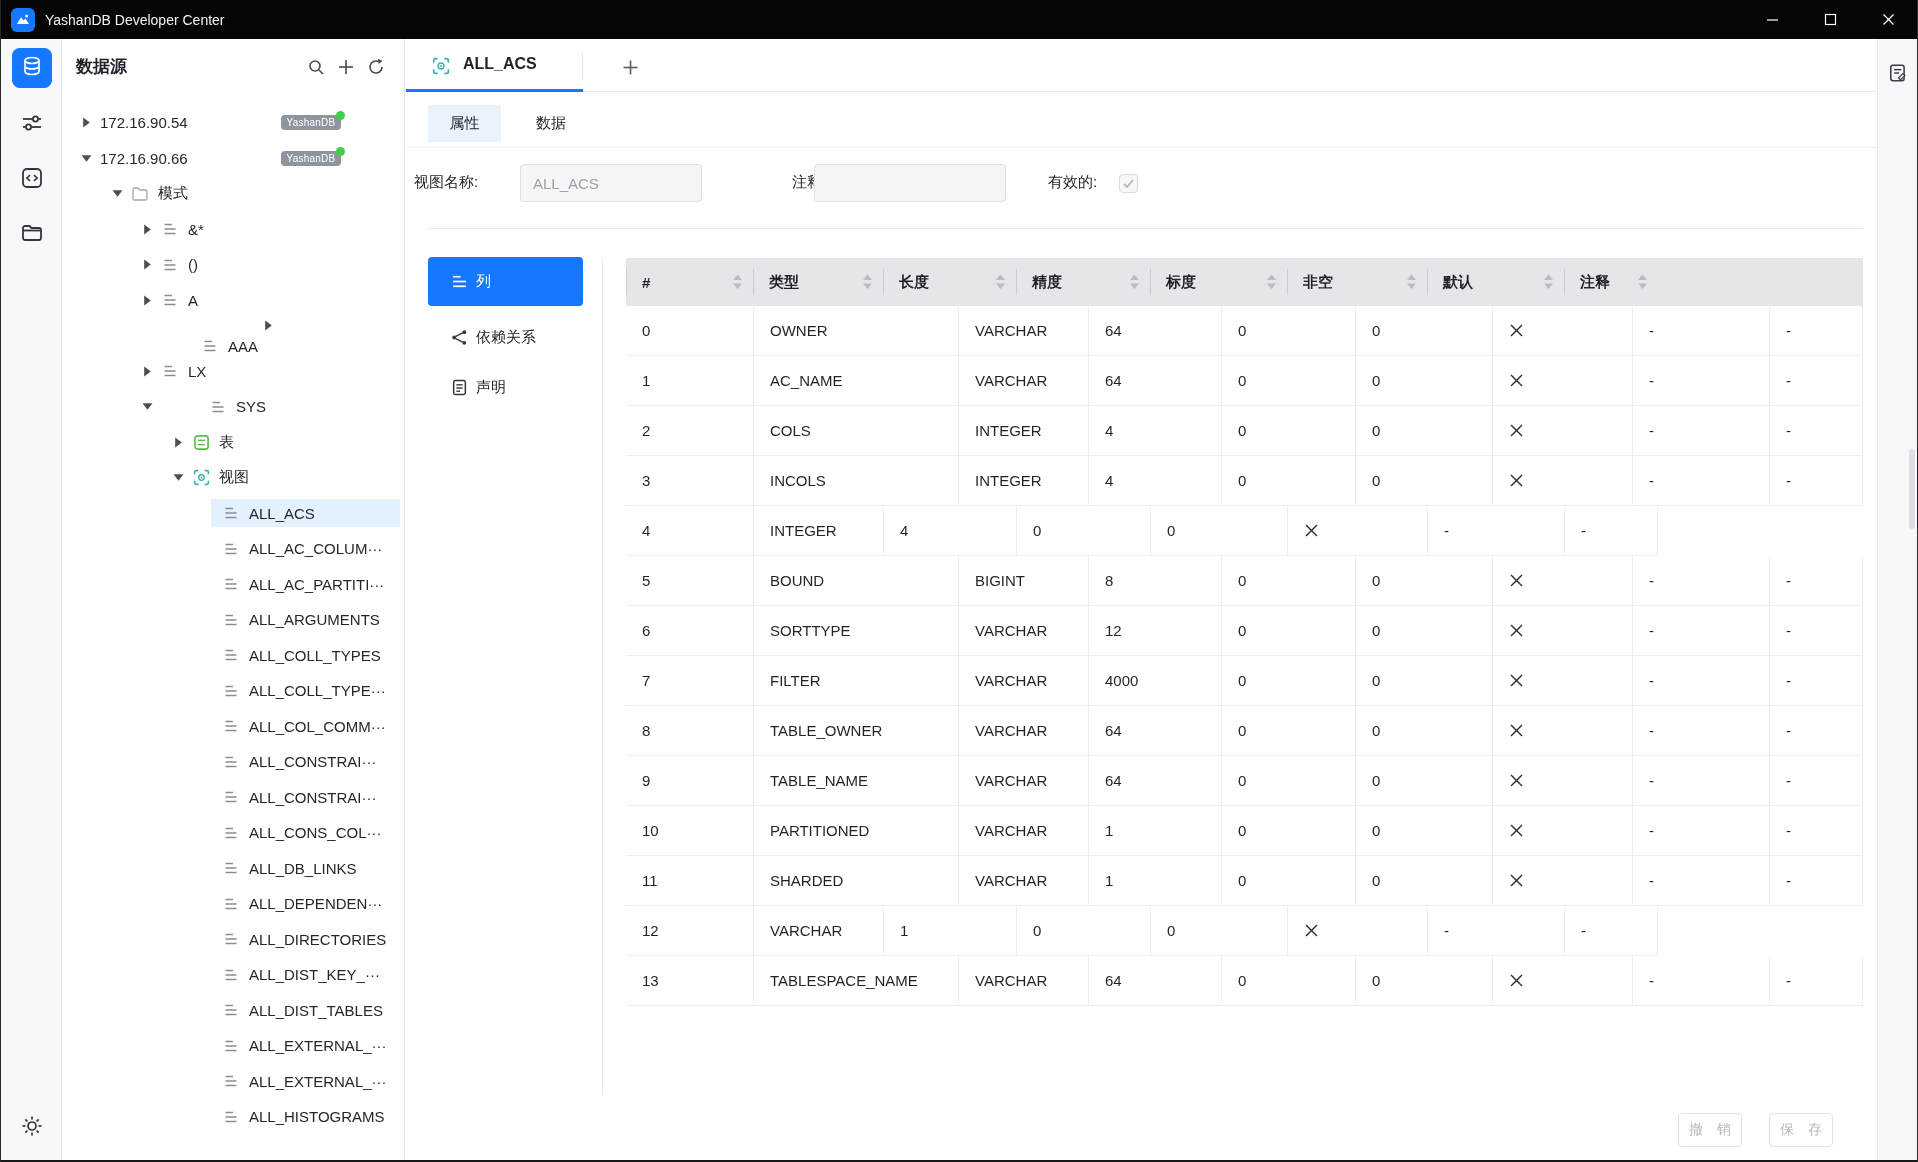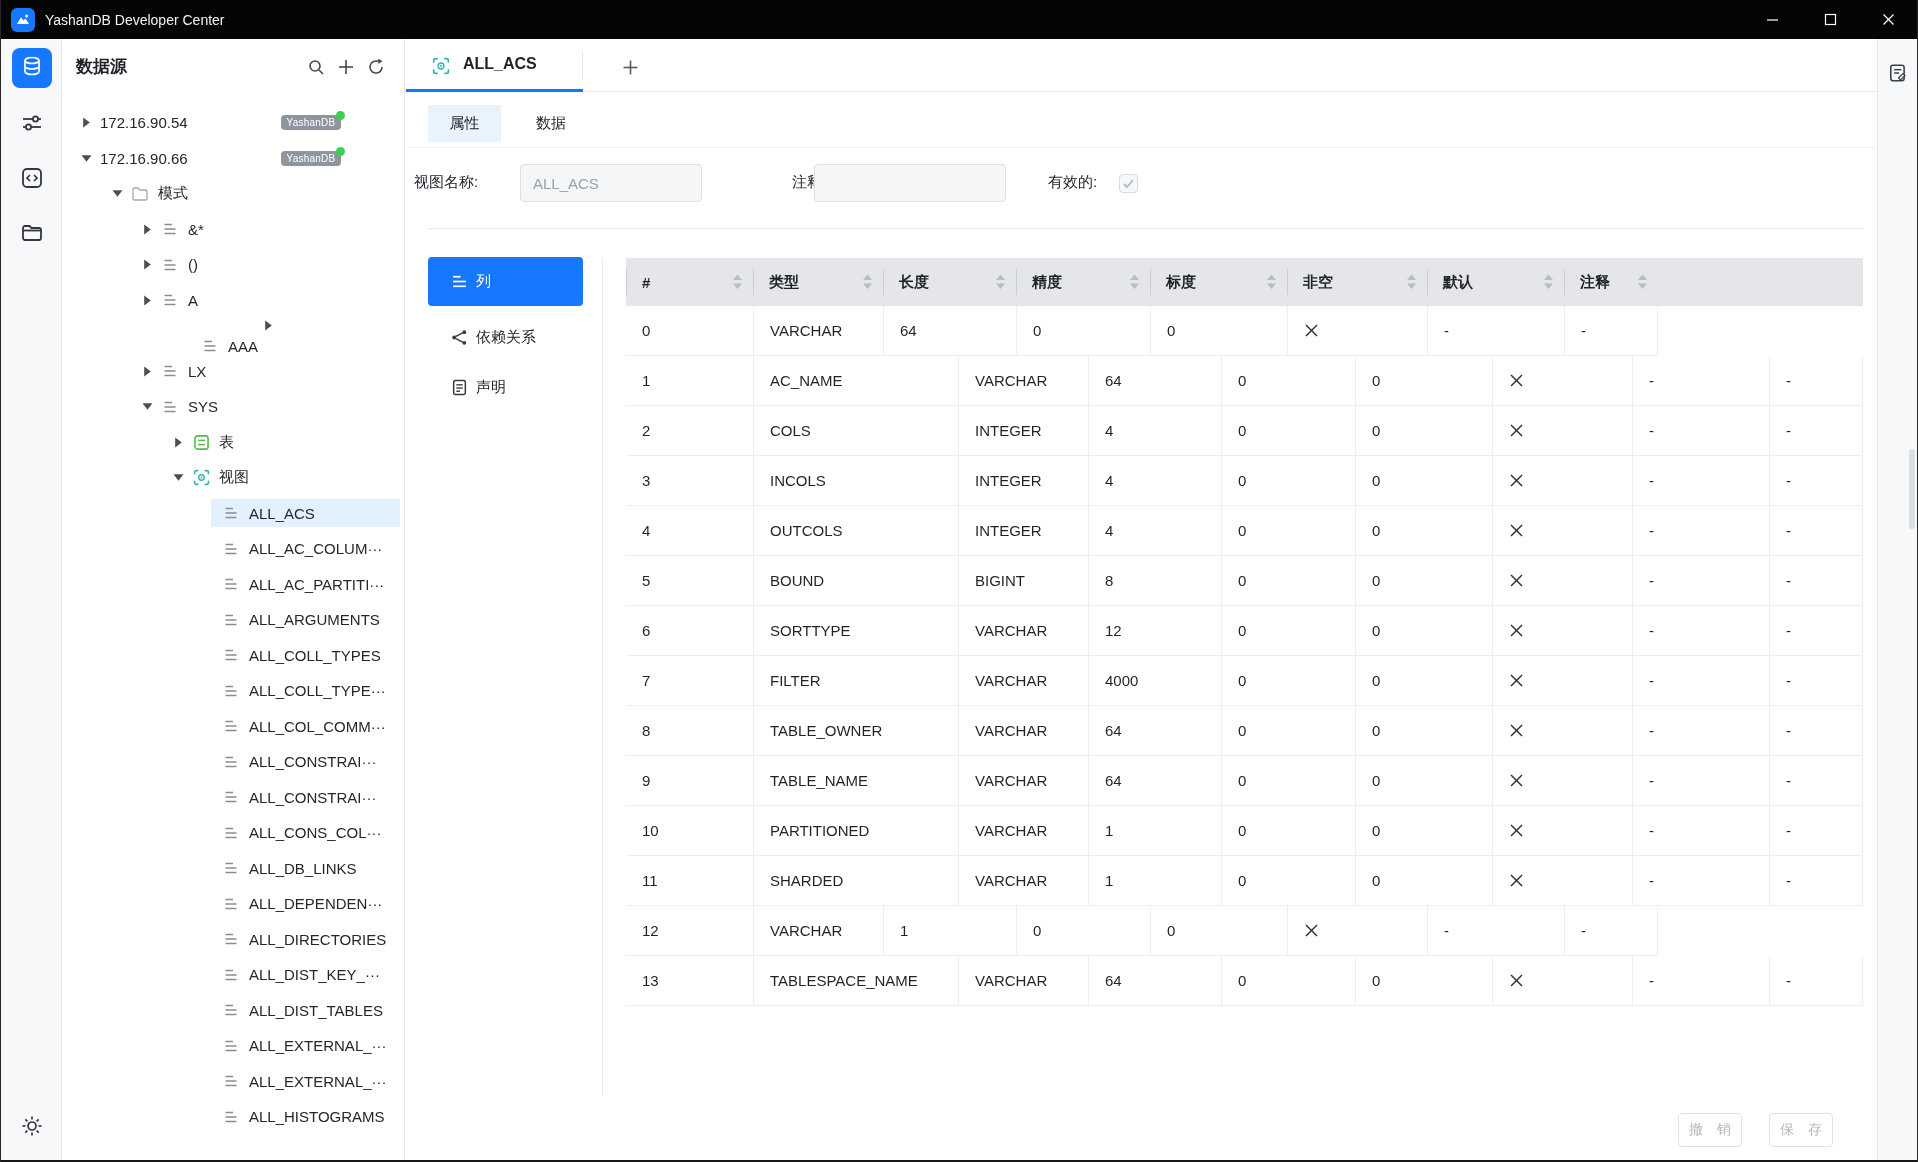--- a/index.html
+++ b/index.html
@@ -322,21 +322,21 @@
             <span class="t-icon">
               <svg width="16" height="16" viewBox="0 0 16 16">
                 <line x1="2.5" y1="3.5" x2="10" y2="3.5" stroke="#878d95" stroke-width="1.5"></line>
                 <line x1="2.5" y1="8" x2="13.5" y2="8" stroke="#878d95" stroke-width="1.5"></line>
                 <line x1="2.5" y1="12.5" x2="13.5" y2="12.5" stroke="#878d95" stroke-width="1.5"></line>
               </svg>
             </span>
             <span>LX</span>
           </div>
         </div>
-        <div class="tree-row" style="padding-left: 78px;">
+        <div class="tree-row" style="padding-left: 78px; gap: 48px;">
           <span class="caret">
             <svg width="11" height="9" viewBox="0 0 10 8">
               <polygon points="0.5,1 9.5,1 5,7" fill="#4a4f55"></polygon>
             </svg>
           </span>
           <div class="row-hl">
             <span class="t-icon">
               <svg width="16" height="16" viewBox="0 0 16 16">
                 <line x1="2.5" y1="3.5" x2="10" y2="3.5" stroke="#878d95" stroke-width="1.5"></line>
                 <line x1="2.5" y1="8" x2="13.5" y2="8" stroke="#878d95" stroke-width="1.5"></line>
@@ -729,20 +729,21 @@
           <div class="hcell" style="width: 94px;">
             <span>注释</span>
             <svg class="sort" width="11" height="16" viewBox="0 0 11 16">
               <polygon points="5.5,0.5 10,6 1,6" fill="#b7bcc5"></polygon>
               <polygon points="1,9.5 10,9.5 5.5,15" fill="#b7bcc5"></polygon>
             </svg>
           </div>
         </div>
         <div class="trow">
           <div class="tcell" style="width: 127px;">0</div>
+          <div class="tcell" style="width: 205px;">OWNER</div>
           <div class="tcell" style="width: 130px;">VARCHAR</div>
           <div class="tcell" style="width: 133px;">64</div>
           <div class="tcell" style="width: 134px;">0</div>
           <div class="tcell" style="width: 137px;">0</div>
           <div class="tcell" style="width: 140px;">
             <svg width="15" height="15" viewBox="0 0 15 15">
               <line x1="2" y1="2" x2="13" y2="13" stroke="#2b2f33" stroke-width="1.4"></line>
               <line x1="13" y1="2" x2="2" y2="13" stroke="#2b2f33" stroke-width="1.4"></line>
             </svg>
           </div>
@@ -792,21 +793,20 @@
             <svg width="15" height="15" viewBox="0 0 15 15">
               <line x1="2" y1="2" x2="13" y2="13" stroke="#2b2f33" stroke-width="1.4"></line>
               <line x1="13" y1="2" x2="2" y2="13" stroke="#2b2f33" stroke-width="1.4"></line>
             </svg>
           </div>
           <div class="tcell" style="width: 137px;">-</div>
           <div class="tcell" style="width: 94px;">-</div>
         </div>
         <div class="trow">
           <div class="tcell" style="width: 127px;">4</div>
-          <div class="tcell" style="width: 205px;">OUTCOLS</div>
           <div class="tcell" style="width: 130px;">INTEGER</div>
           <div class="tcell" style="width: 133px;">4</div>
           <div class="tcell" style="width: 134px;">0</div>
           <div class="tcell" style="width: 137px;">0</div>
           <div class="tcell" style="width: 140px;">
             <svg width="15" height="15" viewBox="0 0 15 15">
               <line x1="2" y1="2" x2="13" y2="13" stroke="#2b2f33" stroke-width="1.4"></line>
               <line x1="13" y1="2" x2="2" y2="13" stroke="#2b2f33" stroke-width="1.4"></line>
             </svg>
           </div>

